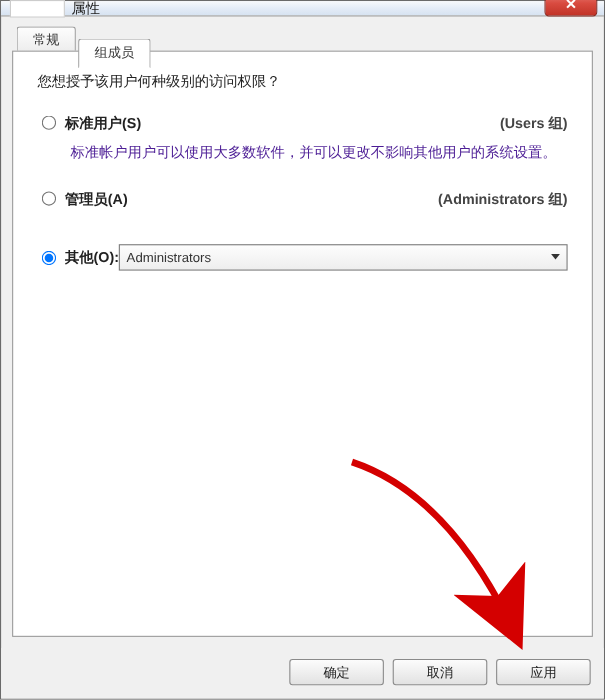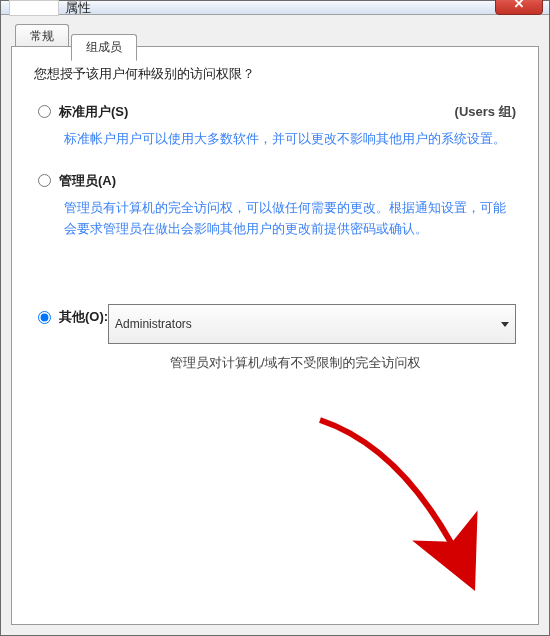--- a/index.html
+++ b/index.html
@@ -62,21 +62,21 @@
     cursor: pointer;
   }
   .body {
     flex: 1;
     padding: 8px 10px 10px 10px;
     display: flex;
     flex-direction: column;
   }
   .tabstrip {
     display: flex;
-    align-items: center;
+    align-items: flex-start;
     height: 24px;
     margin-bottom: -1px;
     padding-left: 4px;
   }
   .tab {
     border: 1px solid #9a9a9a;
     border-bottom: none;
     background: linear-gradient(to bottom, #fdfdfd, #ececec);
     padding: 3px 14px;
     font-size: 12px;
@@ -130,44 +130,43 @@
     font-size: 13px;
     font-weight: bold;
   }
   .label-row {
     display: flex;
     justify-content: space-between;
     align-items: baseline;
     width: 100%;
   }
   .opt-desc {
-    color: #3b82f6;
+    color: #4c1d95;
     font-size: 13px;
     line-height: 1.6;
     margin: 4px 0 22px 30px;
   }
   .other-row {
     display: flex;
     align-items: center;
     margin-top: 28px;
   }
   .other-row .opt-label { }
   .dropdown {
     flex: 1;
-    height: 40px;
+    height: 24px;
     border: 1px solid #7a7a7a;
     background: linear-gradient(to bottom, #fdfdfd, #eeeeee);
     display: flex;
     align-items: center;
     padding: 0 6px;
     font-size: 12px;
     color: #333;
     cursor: pointer;
     position: relative;
-    margin-top: 15px;
   }
   .dropdown .arrow {
     margin-left: auto;
     width: 0; height: 0;
     border-left: 4px solid transparent;
     border-right: 4px solid transparent;
     border-top: 5px solid #333;
   }
   .other-desc {
     color: #444;
@@ -233,38 +232,42 @@
           <span class="opt-label">标准用户(S)</span>
           <span class="opt-group">(Users 组)</span>
         </div>
       </div>
       <div class="opt-desc">标准帐户用户可以使用大多数软件，并可以更改不影响其他用户的系统设置。</div>
 
       <div class="option-row">
         <input type="radio" name="level" class="radio" style="">
         <div class="label-row">
           <span class="opt-label">管理员(A)</span>
+          <span class="opt-group">(Administrators 组)</span>
         </div>
       </div>
-      <div class="opt-desc">管理员有计算机的完全访问权，可以做任何需要的更改。根据通知设置，可能会要求管理员在做出会影响其他用户的更改前提供密码或确认。</div>
 
       <div class="other-row">
         <input type="radio" name="level" class="radio" checked="" style="">
         <span class="opt-label">其他(O):</span>
         <div class="dropdown">
           <span>Administrators</span>
           <span class="arrow"></span>
         </div>
       </div>
-      <div class="other-desc">管理员对计算机/域有不受限制的完全访问权</div>
 
     </div>
 
   </div>
 
+  <div class="buttons">
+    <div class="btn">确定</div>
+    <div class="btn">取消</div>
+    <div class="btn">应用</div>
+  </div>
 
 </div>
 
 <svg class="arrow-overlay" viewBox="0 0 200 200">
   <defs>
     <marker id="ah" markerWidth="14" markerHeight="14" refX="10" refY="6" orient="auto">
       <path d="M0,0 L12,6 L0,12 L3,6 Z" fill="#d40000"></path>
     </marker>
   </defs>
   <path d="M20,10 Q110,40 170,170" stroke="#d40000" stroke-width="6" fill="none" marker-end="url(#ah)"></path>

